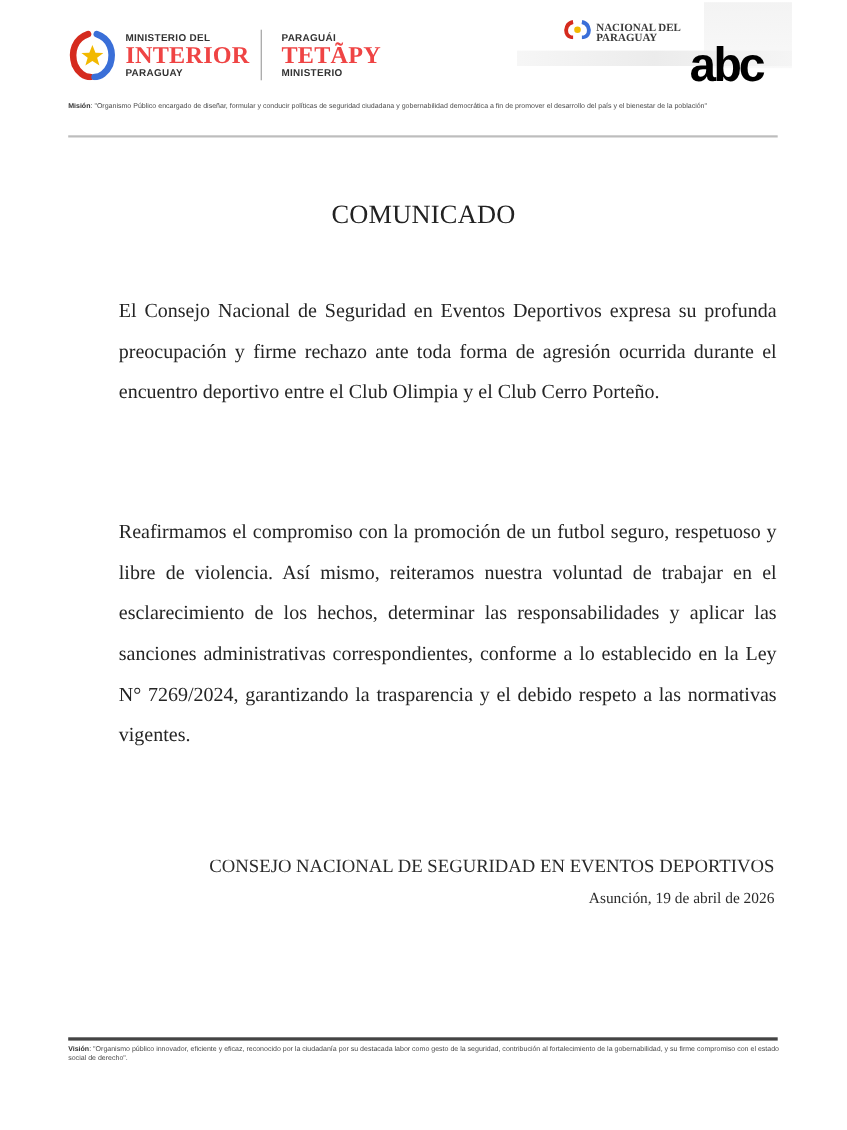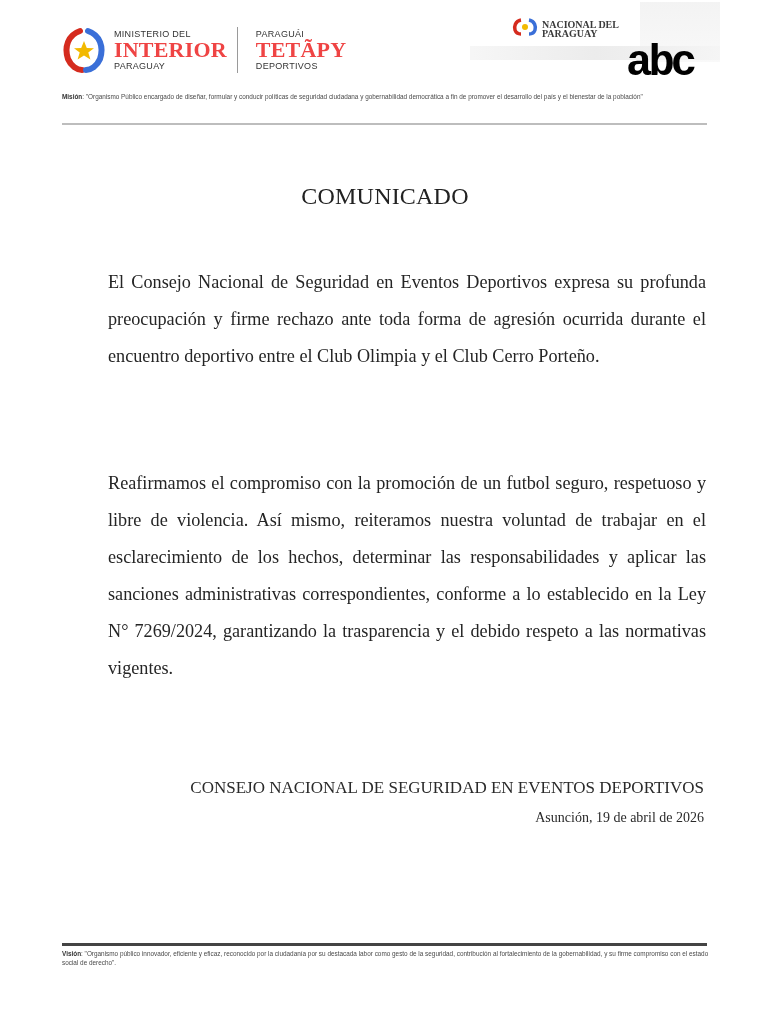--- a/index.html
+++ b/index.html
@@ -4,21 +4,21 @@
 <style>
   html, body { margin: 0; padding: 0; }
   body {
     width: 770px; height: 1027px; background: #ffffff; position: relative; overflow: hidden;
     font-family: "Liberation Serif", serif; color: #1f1f1f;
   }
   .header { position: absolute; left: 0; top: 0; width: 770px; height: 130px; }
   .ministry-logo { position: absolute; left: 62px; top: 27px; display: flex; align-items: center; }
   .emblem { width: 44px; height: 46px; position: relative; }
   .ministry-block { margin-left: 8px; display: flex; flex-direction: column; font-family: "Liberation Sans", sans-serif; }
-  .ministry-small { font-size: 9px; letter-spacing: 0.3px; color: #333; font-weight: normal; line-height: 10px; }
+  .ministry-small { font-size: 9px; letter-spacing: 0.3px; color: #333; font-weight: bold; line-height: 10px; }
   .ministry-big { font-family: "Liberation Serif", serif; font-size: 22px; font-weight: bold; color: #ef4444; line-height: 22px; letter-spacing: 0.2px; }
   .logo-divider { width: 1px; height: 46px; background: #9a9a9a; margin: 0 10px; }
   .gov-watermark { position: absolute; left: 470px; top: 2px; width: 250px; height: 60px; }
   .gov-building { position: absolute; left: 170px; top: 0; width: 80px; height: 60px; background: linear-gradient(#eeeeee, #f6f6f6); opacity: .7; }
   .gov-street { position: absolute; left: 0; top: 44px; width: 250px; height: 14px; background: linear-gradient(90deg, #f4f4f4, #e7e7e7, #f4f4f4); opacity: .8; }
   .gov-logo { position: absolute; left: 512px; top: 18px; display: flex; align-items: center; }
   .gov-text { font-family: "Liberation Serif", serif; font-weight: bold; color: #3b3b3b; font-size: 10px; line-height: 9px; margin-left: 4px; }
   .abc-logo { position: absolute; left: 626px; top: 46px; font-family: Liberation Mono, monospace; font-weight: 900; font-size: 44px; color: #000; letter-spacing: -4px; line-height: 34px; height: 34px; }
   .mission { position: absolute; left: 62px; top: 92px; width: 650px; font-family: "Liberation Sans", sans-serif; font-size: 6.4px; line-height: 9px; color: #4a4a4a; }
   .mission b { color: #333; }
@@ -47,21 +47,21 @@
     </div>
     <div class="ministry-block">
       <span class="ministry-small">MINISTERIO DEL</span>
       <span class="ministry-big">INTERIOR</span>
       <span class="ministry-small">PARAGUAY</span>
     </div>
     <div class="logo-divider"></div>
     <div class="ministry-block">
       <span class="ministry-small">PARAGUÁI</span>
       <span class="ministry-big">TETÃPY</span>
-      <span class="ministry-small">DEPORTIVOS</span>
+      <span class="ministry-small">MINISTERIO</span>
     </div>
   </div>
 
   <div class="gov-watermark">
     <div class="gov-building"></div>
     <div class="gov-street"></div>
   </div>
 
   <div class="gov-logo">
     <span>

